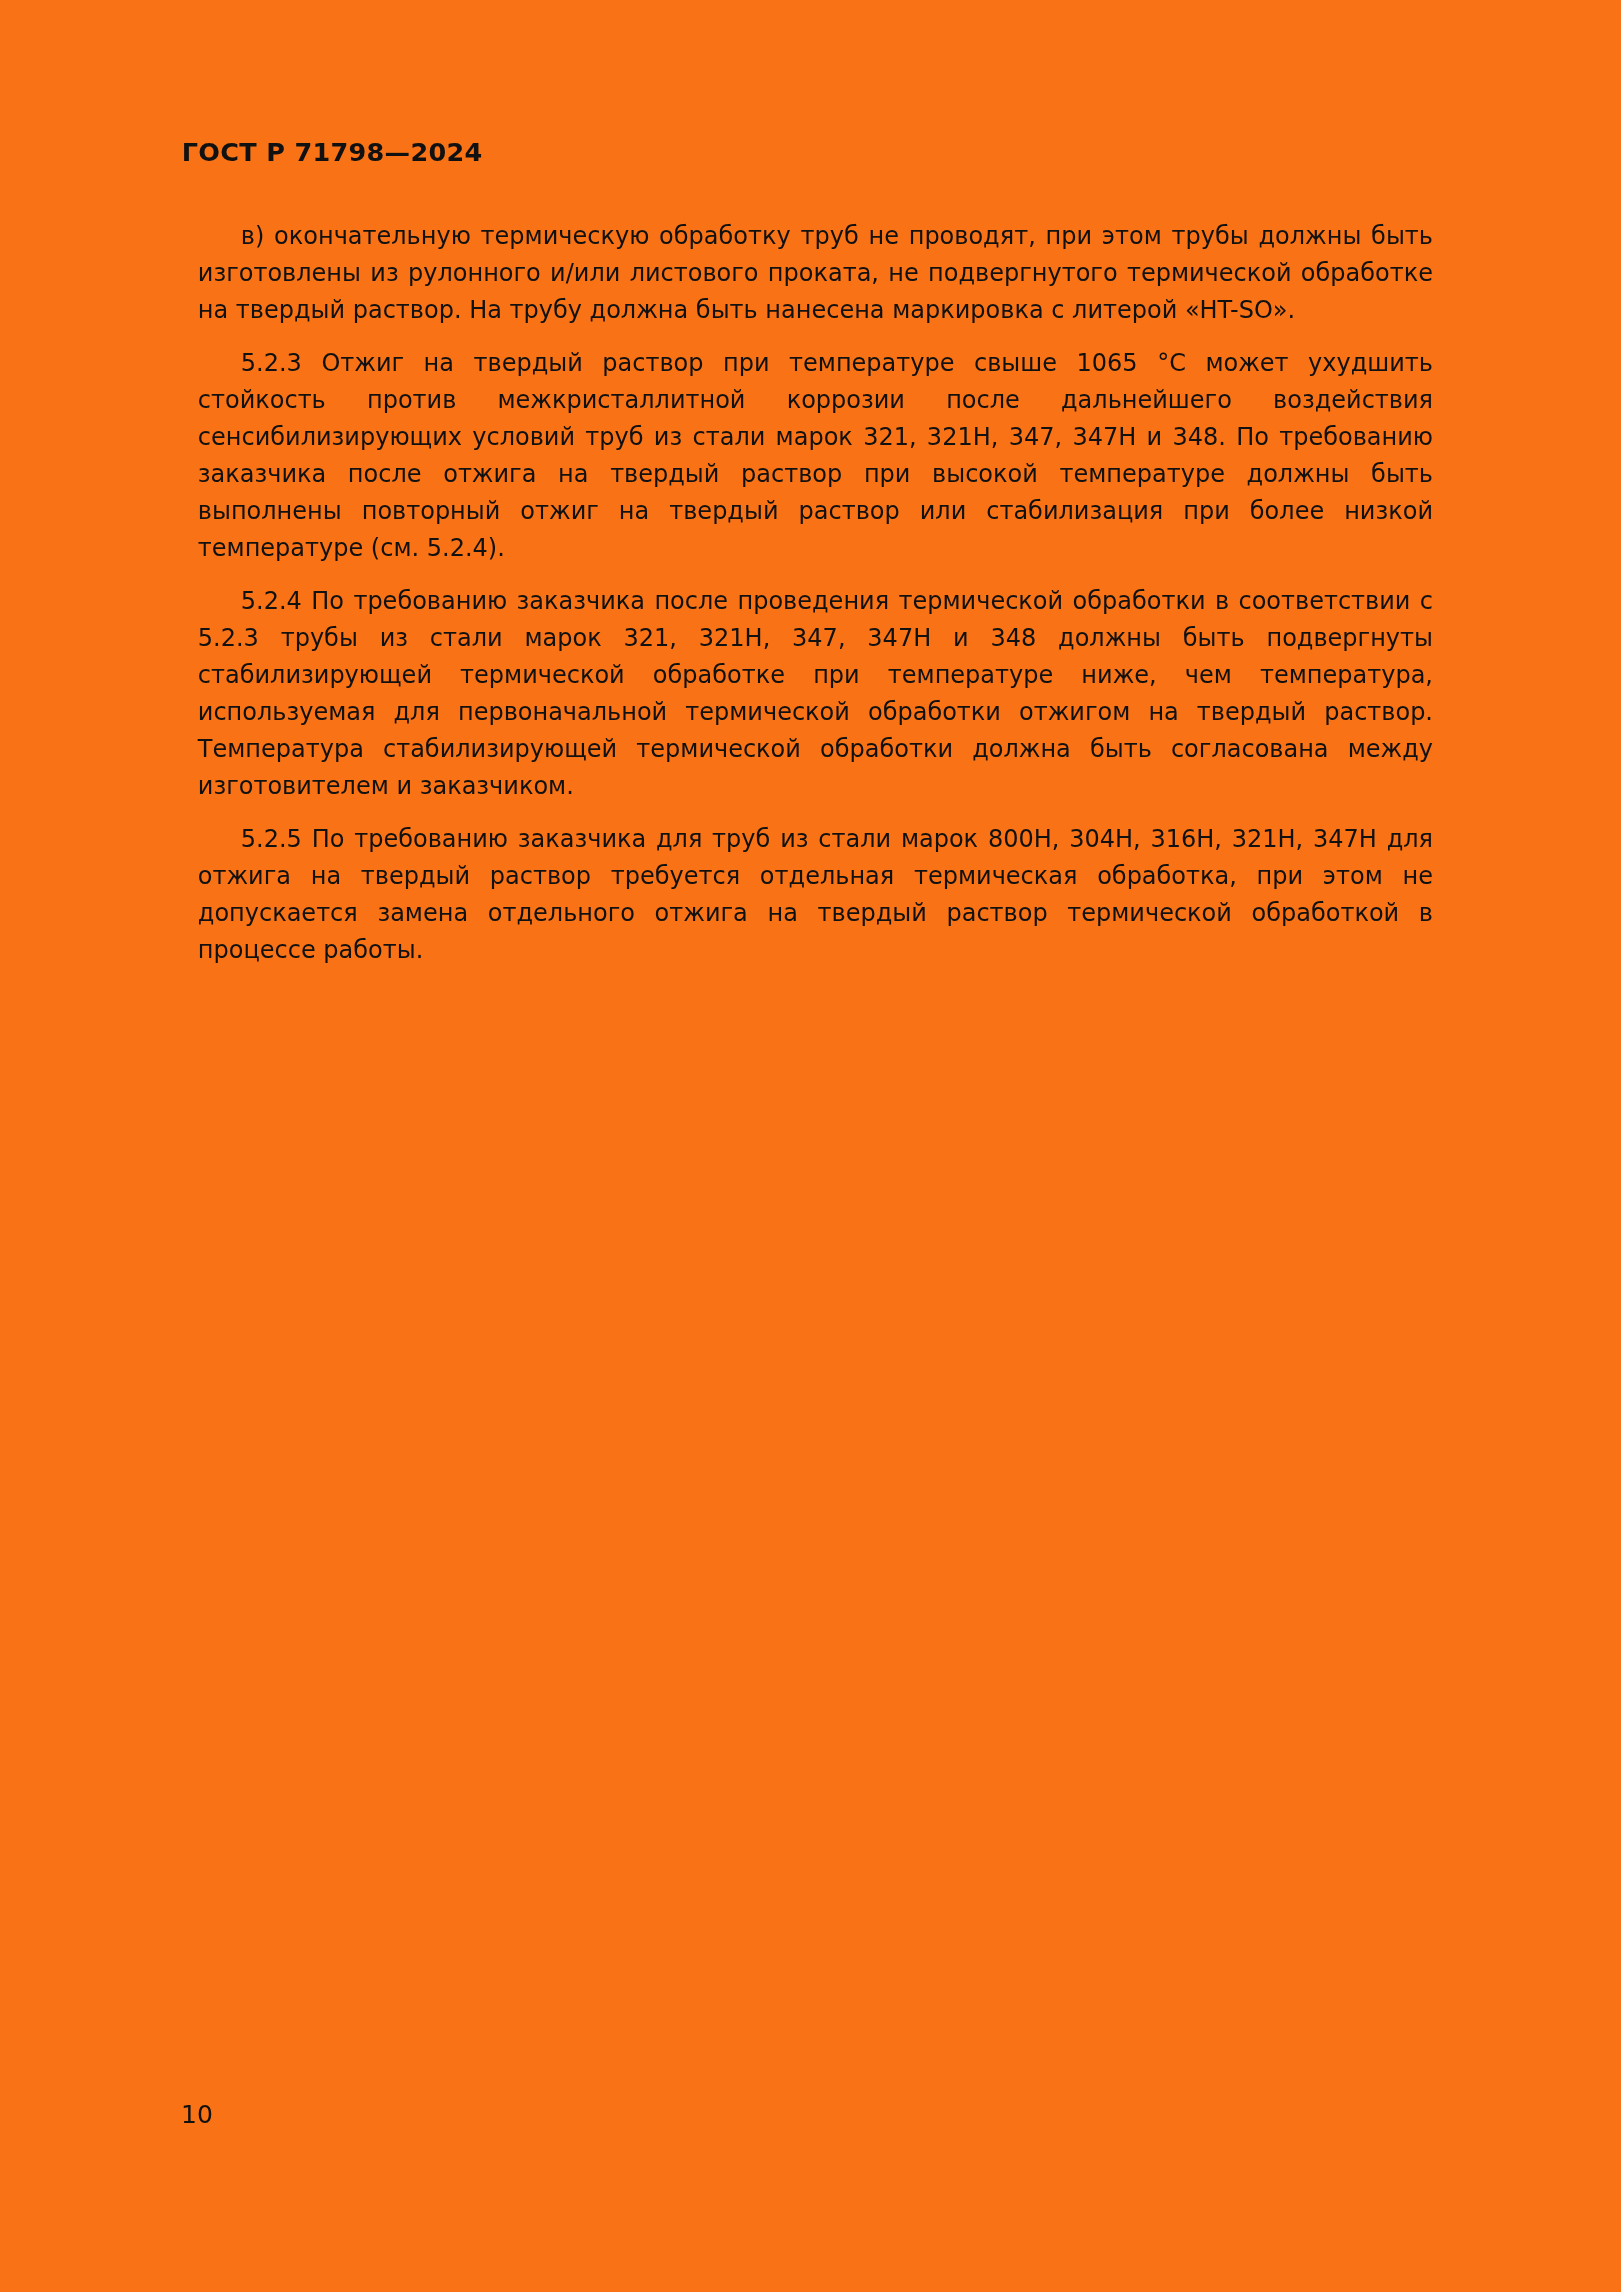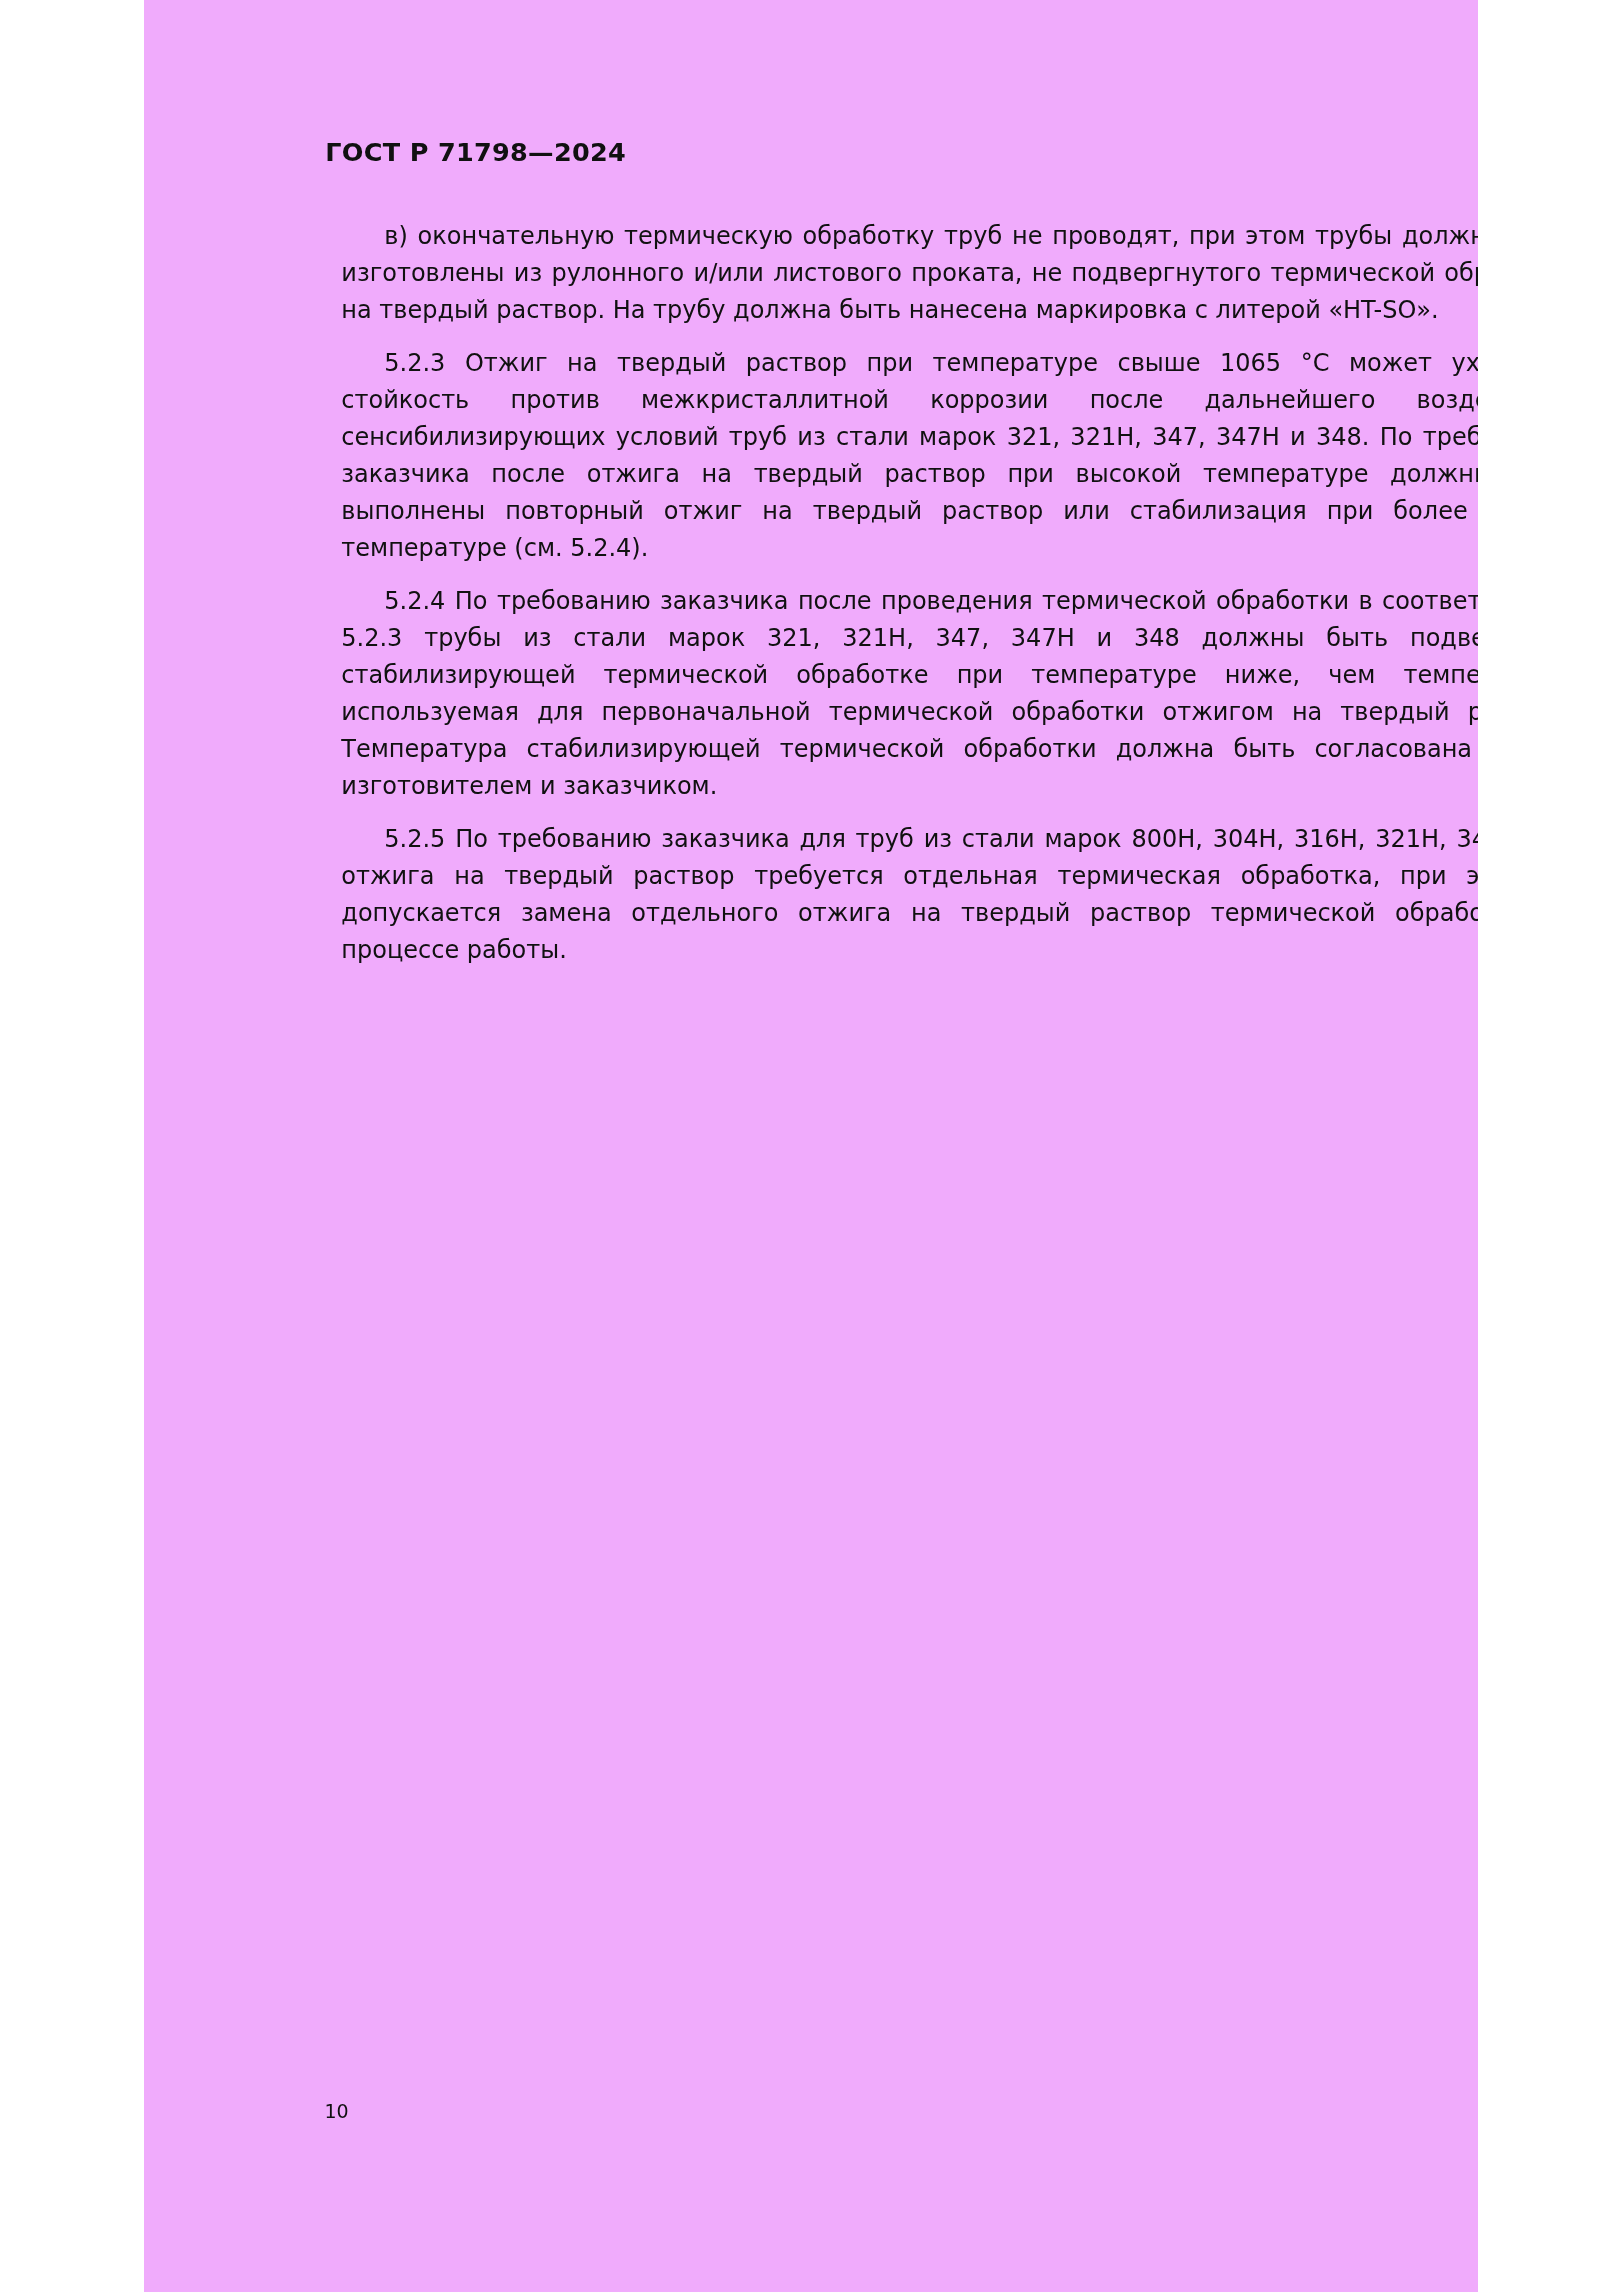--- a/index.html
+++ b/index.html
@@ -2,23 +2,23 @@
 <html lang="ru"><head>
 <meta charset="utf-8">
 <style>
   html, body {
     margin: 0;
     padding: 0;
     background: #ffffff;
   }
   .page {
     position: relative;
-    width: 1334px;
+    width: 1621px;
     height: 2293px;
-    background: #f0abfc;
+    background: #f97316;
     margin: 0 auto;
     font-family: "DejaVu Sans", sans-serif;
     color: #0d0d0d;
     box-sizing: border-box;
     overflow: hidden;
   }
   .content {
     position: absolute;
     left: 172px;
     top: 137px;
@@ -53,21 +53,21 @@
     margin: 33px 0 29px 0;
     font-size: 24.5px;
     font-weight: bold;
     color: #111111;
     text-indent: 9.8px;
   }
   .page-number {
     position: absolute;
     left: 181px;
     top: 2100px;
-    font-size: 19px;
+    font-size: 25px;
     color: #111111;
     text-align: right;
   }
 </style>
 </head>
 <body>
 
 <div class="page">
 
   <div class="content">

